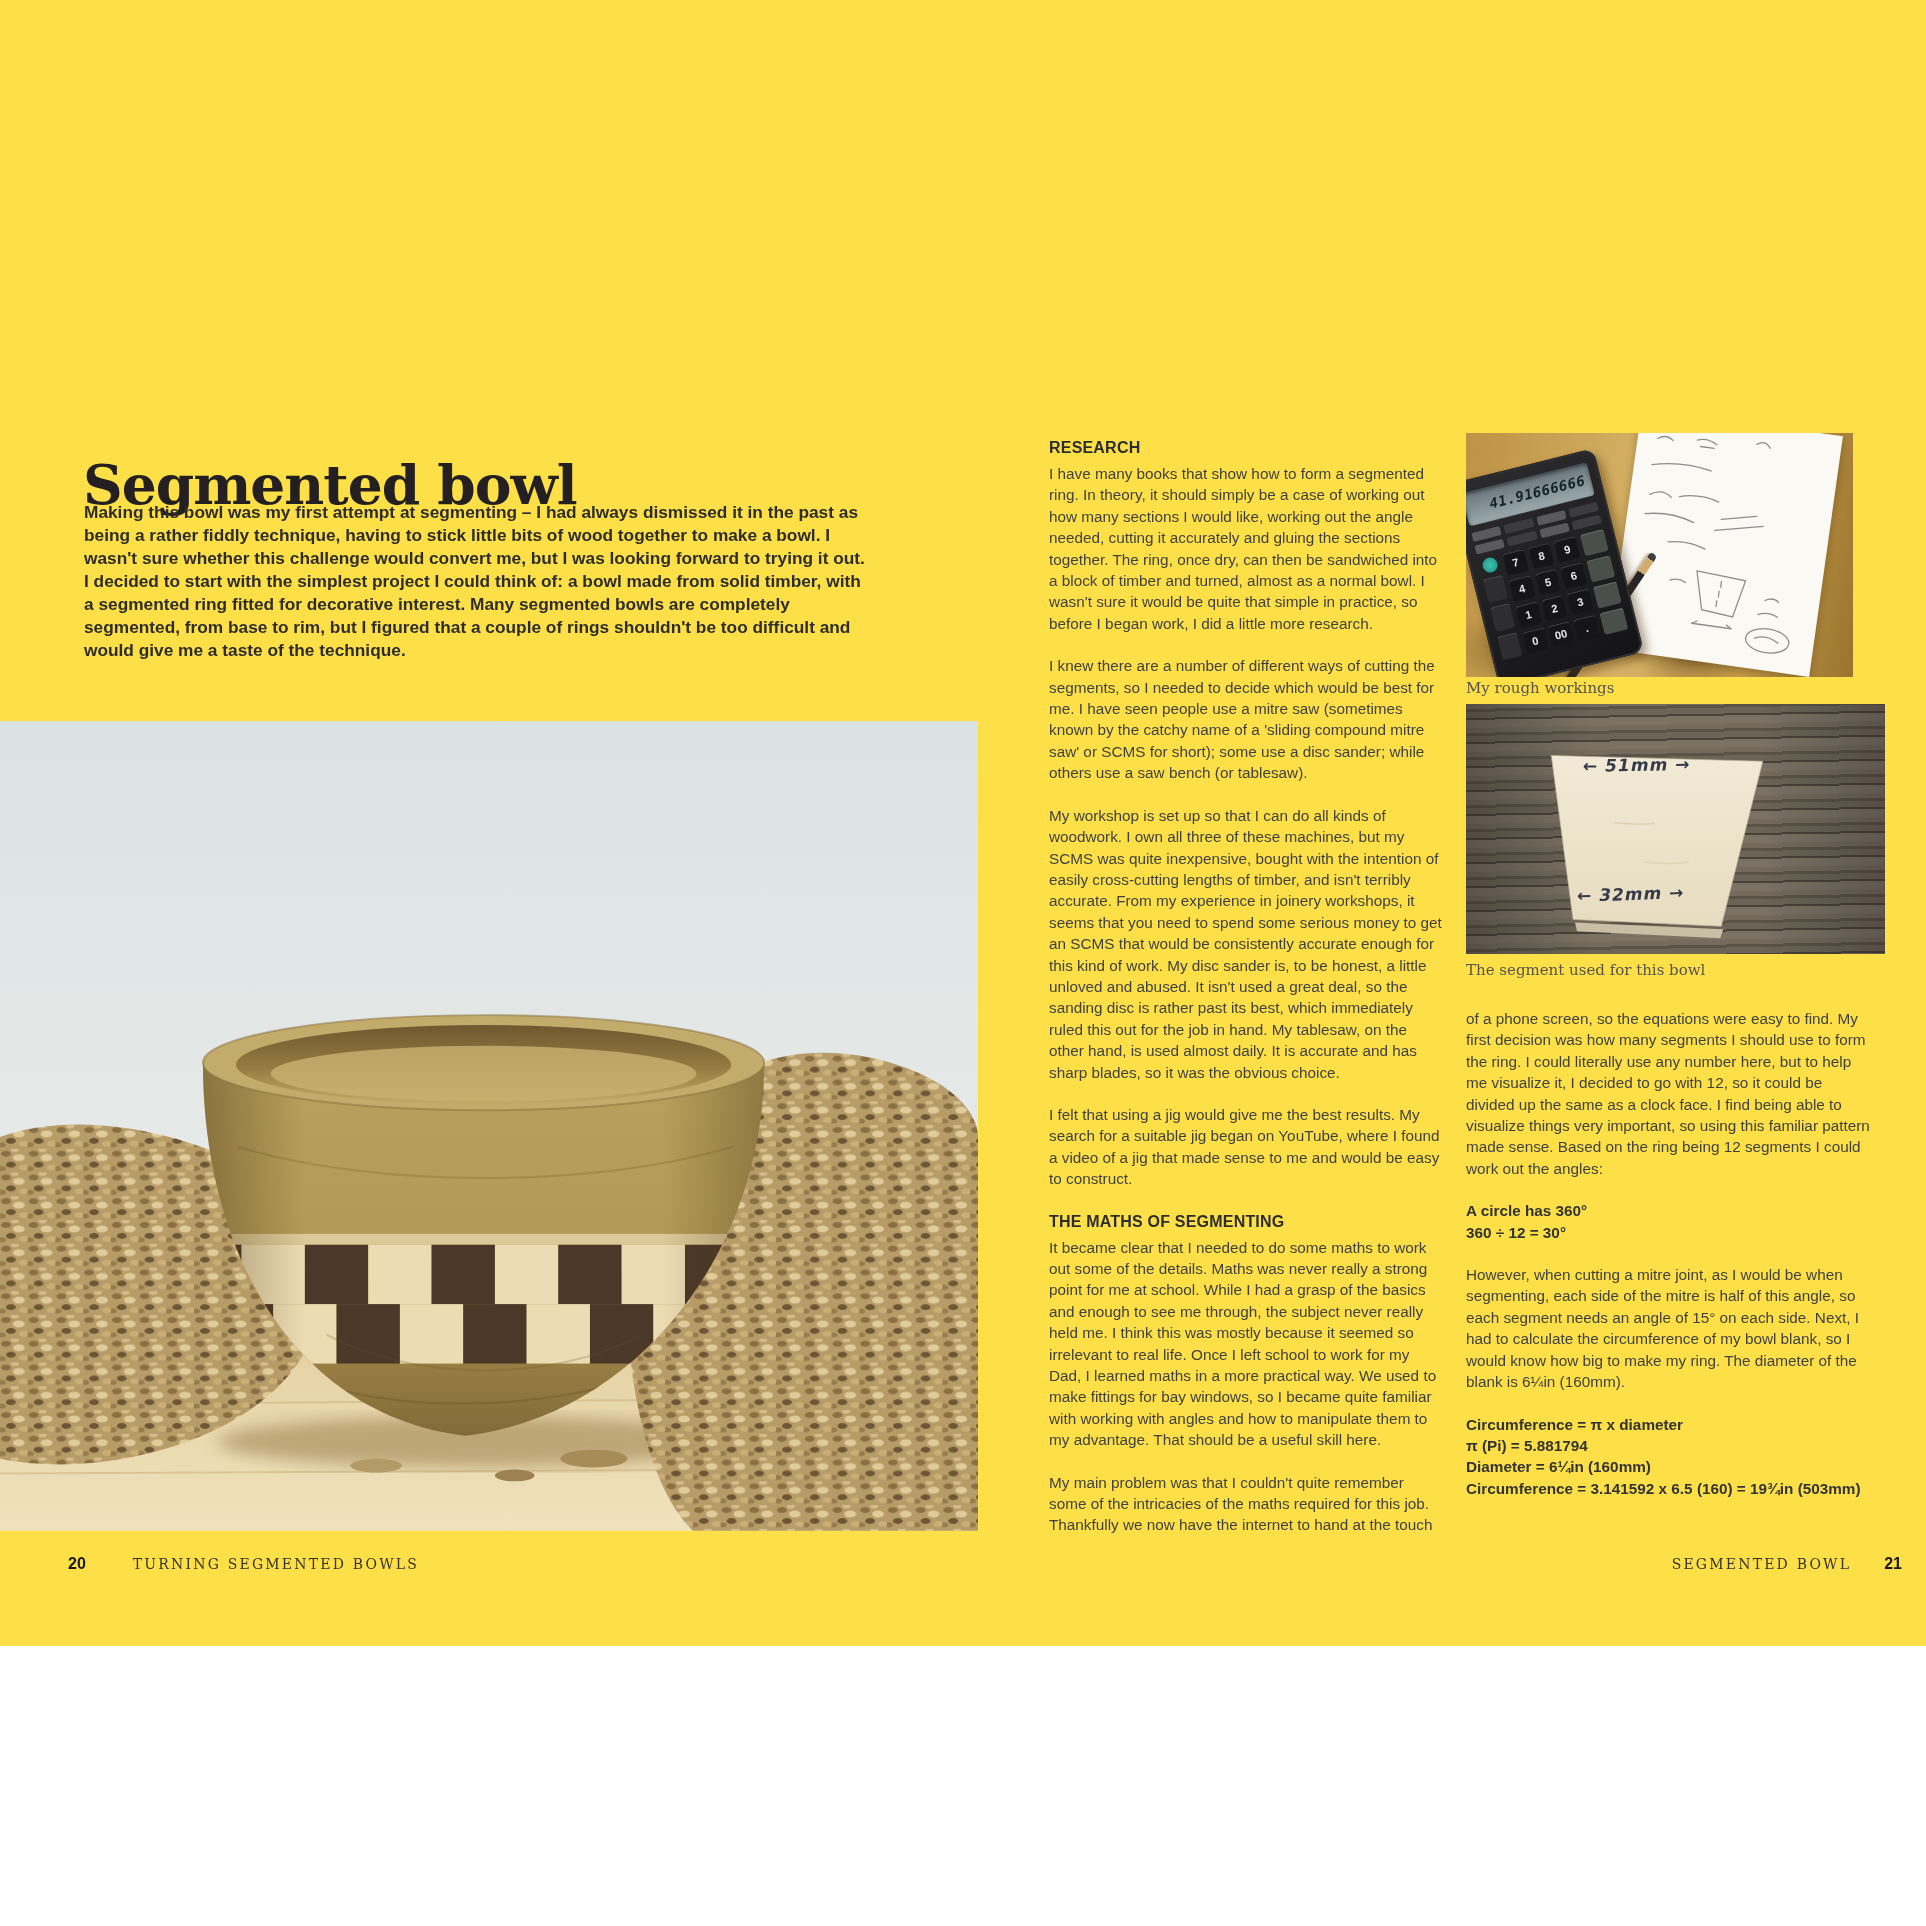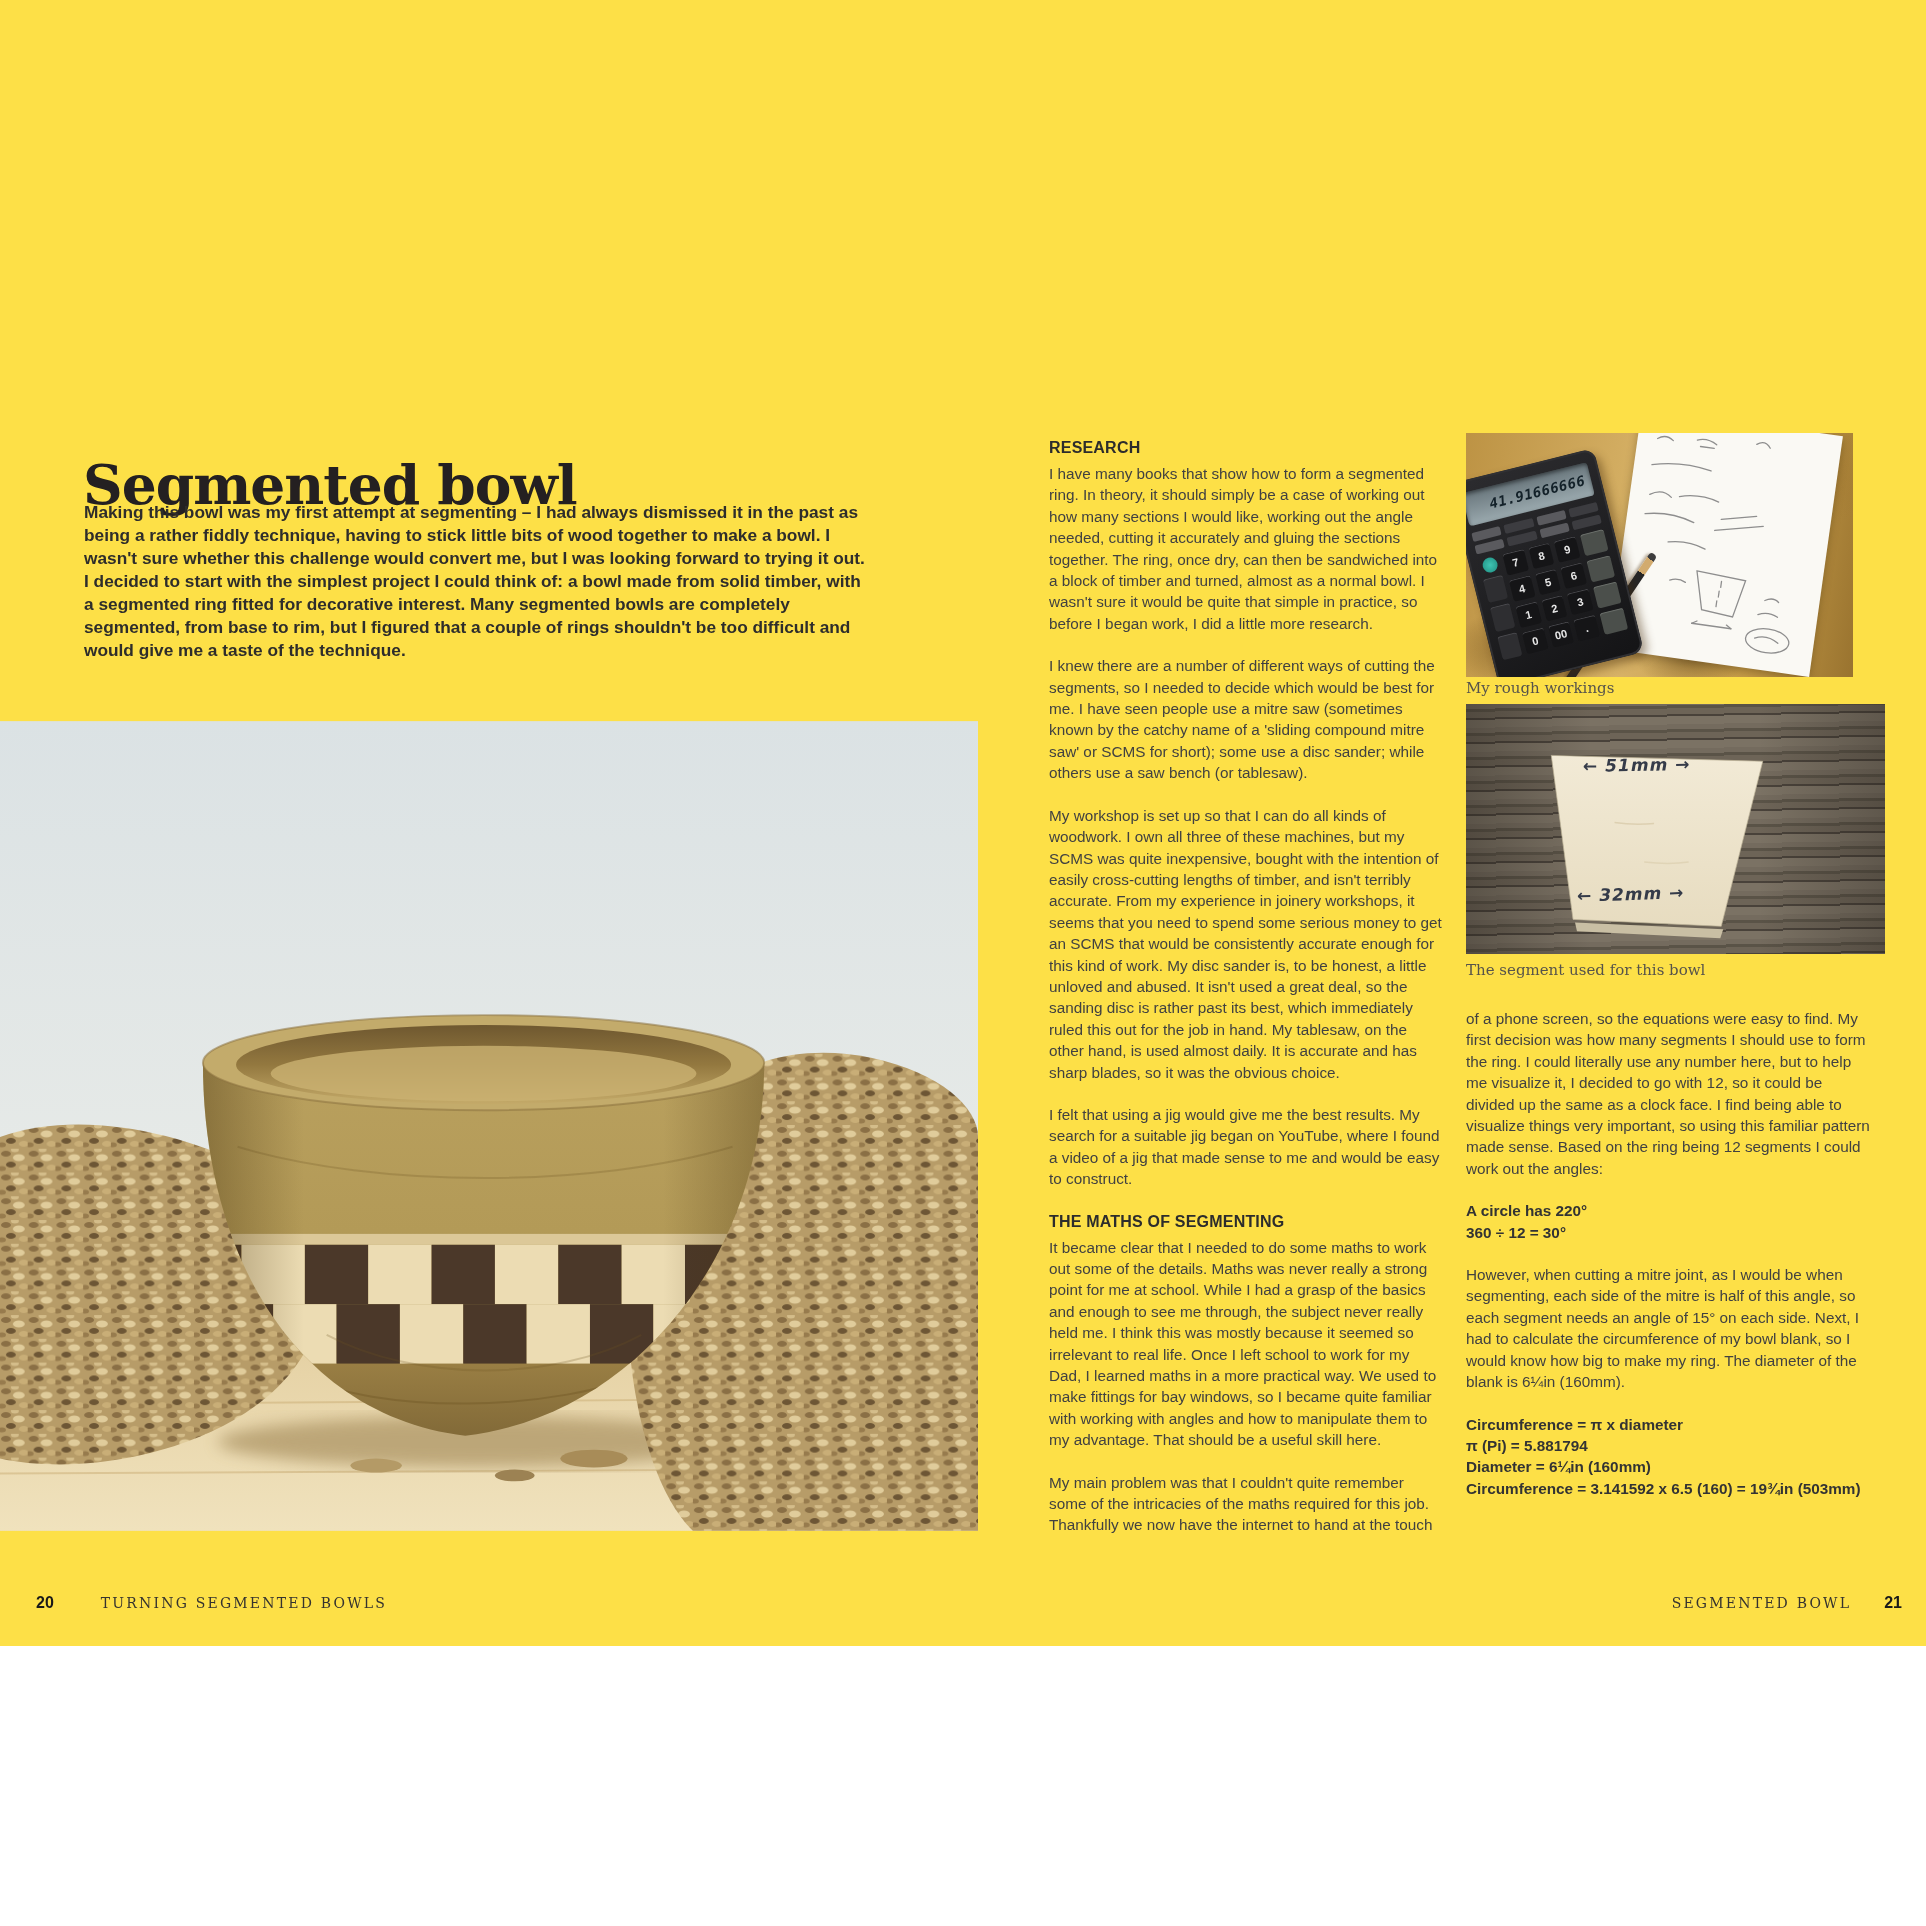--- a/index.html
+++ b/index.html
@@ -71,21 +71,21 @@
   .seg-bg{position:absolute;inset:0;
     background:repeating-linear-gradient(179deg,#746b5e 0 5px,#5a5347 5px 8px,#6d6457 8px 14px,
                #49423a 14px 16px,#7b7264 16px 24px);}
   .seg-shade{position:absolute;inset:0;
     background:linear-gradient(90deg,rgba(30,25,20,.35),rgba(0,0,0,0) 30%,rgba(0,0,0,0) 70%,rgba(30,25,20,.3));}
   .seg-label{position:absolute;font:italic 700 17px "DejaVu Sans",sans-serif;color:#353b49;}
   .seg-label-top{left:117px;top:51px;transform:rotate(-1deg);letter-spacing:1px;}
   .seg-label-bottom{left:111px;top:180px;transform:rotate(-2deg);letter-spacing:1px;}
 
   
-  .footer{position:absolute;top:1594px;display:flex;align-items:baseline;}
+  .footer{position:absolute;top:1555px;display:flex;align-items:baseline;margin-left:32px;}
   .footer-left{left:36px;}
   .footer-right{right:25px;}
   .fnum{font:700 16px "Liberation Sans",sans-serif;color:#191919;}
   .ftitle{font:400 14px "DejaVu Serif",serif;letter-spacing:2.2px;color:#35332f;}
   .footer-left .ftitle{margin-left:47px;}
   .footer-right .ftitle{margin-right:33px;}
 </style>
 </head>
 <body>
 
@@ -305,21 +305,21 @@
       <path d="M180,160 q25,3 45,0" stroke="#d8cbaa" stroke-width="1.5" fill="none" opacity="0.6"></path>
     </svg>
     <div class="seg-label seg-label-top">← 51mm →</div>
     <div class="seg-label seg-label-bottom">← 32mm →</div>
   </figure>
   <div class="caption cap2">The segment used for this bowl</div>
 
   <div class="col col2">
     <p>of a phone screen, so the equations were easy to find. My first decision was how many segments I should use to form the ring. I could literally use any number here, but to help me visualize it, I decided to go with 12, so it could be divided up the same as a clock face. I find being able to visualize things very important, so using this familiar pattern made sense. Based on the ring being 12 segments I could work out the angles:</p>
     <div class="eq">
-      <div>A circle has 220°</div>
+      <div>A circle has 360°</div>
       <div>360 ÷ 12 = 30°</div>
     </div>
     <p>However, when cutting a mitre joint, as I would be when segmenting, each side of the mitre is half of this angle, so each segment needs an angle of 15° on each side. Next, I had to calculate the circumference of my bowl blank, so I would know how big to make my ring. The diameter of the blank is 6¼in (160mm).</p>
     <div class="eq">
       <div>Circumference = π x diameter</div>
       <div>π (Pi) = 5.881794</div>
       <div>Diameter = 6¼in (160mm)</div>
       <div>Circumference = 3.141592 x 6.5 (160) = 19¾in (503mm)</div>
     </div>
   </div>

